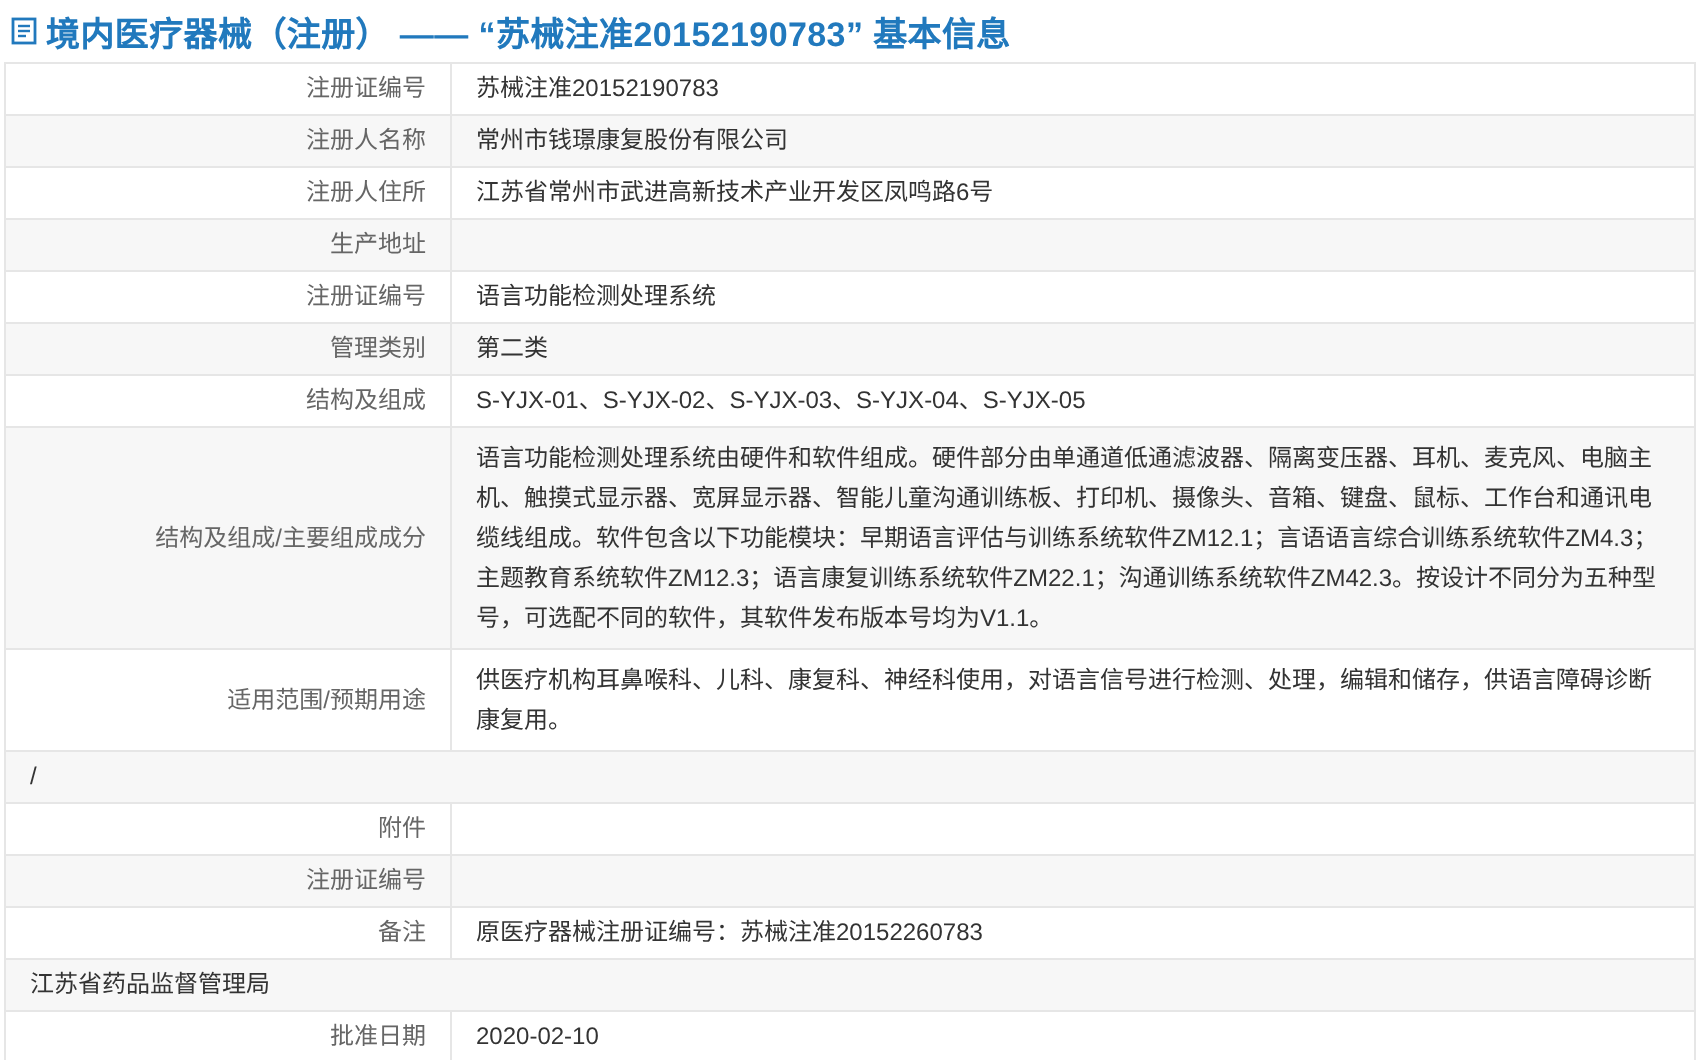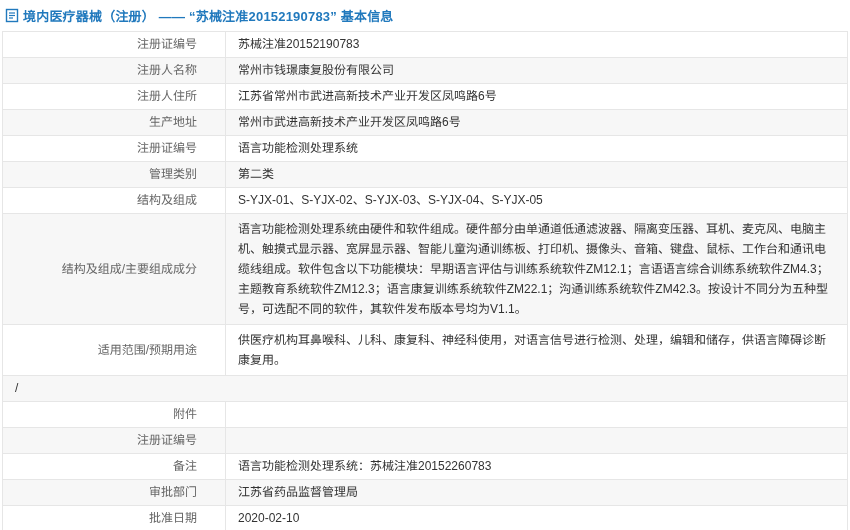--- a/index.html
+++ b/index.html
@@ -13,41 +13,41 @@
   *{box-sizing:border-box;margin:0;padding:0;}
   html,body{width:850px;height:530px;overflow:hidden;background:#ffffff;
     font-family:"Liberation Sans","DejaVu Sans",sans-serif;}
   
   .page-header{
     display:flex;align-items:center;gap:4px;
     height:30px;padding-left:5px;background:#ffffff;
   }
   .page-header .doc-icon{display:inline-flex;flex:0 0 auto;}
   .page-title{
-    color:var(--accent);font-size:13px;font-weight:700;letter-spacing:.2px;
+    color:var(--accent);font-size:17px;font-weight:700;letter-spacing:.2px;
     white-space:nowrap;
   }
   
   .info-table{
     margin:1px 2px 0 2px;
     border:1px solid var(--border);
     border-bottom:none;
   }
   .row{
     display:flex;align-items:stretch;
     border-bottom:1px solid var(--border);
     background:#ffffff;
     font-size:12px;line-height:19px;
   }
   .row:nth-child(even){background:var(--row-alt);}
   .cell-label{
     flex:0 0 223px;width:223px;
     display:flex;align-items:center;justify-content:flex-end;gap:3px;
     text-align:left;color:var(--label-color);
-    padding:3px 28px 3px 8px;
+    padding:3px 12px 3px 8px;
     border-right:1px solid var(--border);
     min-height:24px;
   }
   .cell-value{
     flex:1 1 auto;
     display:flex;align-items:center;
     color:var(--value-color);
     padding:3px 14px 3px 12px;
     min-height:24px;
     word-break:break-all;
@@ -81,21 +81,20 @@
     <div class="cell-value">常州市钱璟康复股份有限公司</div>
   </div>
 
   <div class="row">
     <div class="cell-label">注册人住所</div>
     <div class="cell-value">江苏省常州市武进高新技术产业开发区凤鸣路6号</div>
   </div>
 
   <div class="row">
     <div class="cell-label">生产地址</div>
-    <div class="cell-value">常州市武进高新技术产业开发区凤鸣路6号</div>
   </div>
 
   <div class="row">
     <div class="cell-label">注册证编号</div>
     <div class="cell-value">语言功能检测处理系统</div>
   </div>
 
   <div class="row">
     <div class="cell-label">管理类别</div>
     <div class="cell-value">第二类</div>
@@ -125,25 +124,24 @@
     <div class="cell-value"></div>
   </div>
 
   <div class="row">
     <div class="cell-label">注册证编号</div>
     <div class="cell-value"></div>
   </div>
 
   <div class="row">
     <div class="cell-label">备注</div>
-    <div class="cell-value">语言功能检测处理系统：苏械注准20152260783</div>
+    <div class="cell-value">原医疗器械注册证编号：苏械注准20152260783</div>
   </div>
 
   <div class="row">
-    <div class="cell-label">审批部门</div>
     <div class="cell-value">江苏省药品监督管理局</div>
   </div>
 
   <div class="row">
     <div class="cell-label">批准日期</div>
     <div class="cell-value">2020-02-10</div>
   </div>
 
 </div>
 

